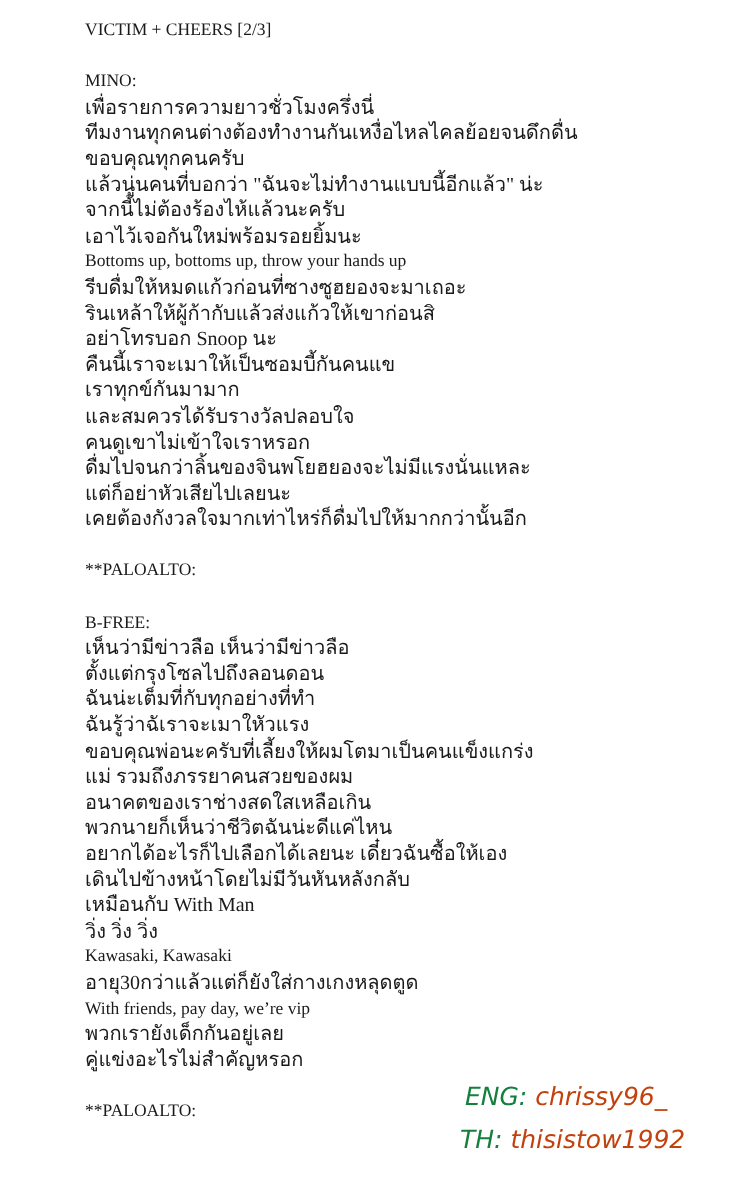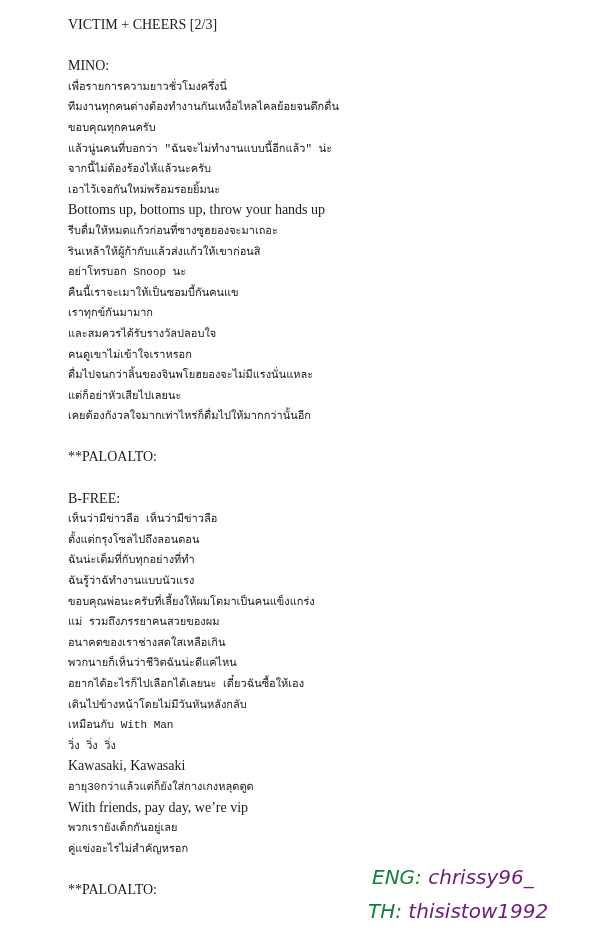--- a/index.html
+++ b/index.html
@@ -2,29 +2,29 @@
 <html><head>
   <meta charset="utf-8">
   <style>
     html, body { margin: 0; padding: 0; }
     body {
       width: 600px; height: 946px; background: #ffffff; position: relative; overflow: hidden;
       font-family: "Liberation Serif", serif; color: #1a1a1a;
     }
     .doc { position: absolute; left: 68px; top: 15px; width: 520px; }
     .line { font-size: 14px; line-height: 20.6px; height: 20.6px; white-space: nowrap; }
-    .line.thai { font-family: Liberation Mono, monospace; font-size: 11px; }
+    .line.thai { font-family: Liberation Serif, serif; font-size: 16px; }
     .gap { height: 20.6px; }
     .credits {
       position: absolute; left: 372px; top: 860px;
       font-family: "DejaVu Sans", sans-serif; font-style: italic; font-size: 20px; line-height: 34px;
     }
     .credit { white-space: nowrap; }
     .credit .lbl { color: #15803d; }
-    .credit .val { color: #701a75; }
+    .credit .val { color: #c2410c; }
     .credit.th { margin-left: -4px; }
   </style>
 </head>
 <body>
 
 <div class="doc">
   <div class="line">VICTIM + CHEERS [2/3]</div>
   <div class="gap"></div>
 
   <div id="sections">
@@ -46,21 +46,21 @@
       <div class="line thai">ดื่มไปจนกว่าลิ้นของจินพโยฮยองจะไม่มีแรงนั่นแหละ</div>
       <div class="line thai">แต่ก็อย่าหัวเสียไปเลยนะ</div>
       <div class="line thai">เคยต้องกังวลใจมากเท่าไหร่ก็ดื่มไปให้มากกว่านั้นอีก</div>
       <div class="gap"></div>
       <div class="line">**PALOALTO:</div>
       <div class="gap"></div>
       <div class="line">B-FREE:</div>
       <div class="line thai">เห็นว่ามีข่าวลือ เห็นว่ามีข่าวลือ</div>
       <div class="line thai">ตั้งแต่กรุงโซลไปถึงลอนดอน</div>
       <div class="line thai">ฉันน่ะเต็มที่กับทุกอย่างที่ทำ</div>
-      <div class="line thai">ฉันรู้ว่าฉัทำงานแบบนัวแรง</div>
+      <div class="line thai">ฉันรู้ว่าฉัเราจะเมาใหัวแรง</div>
       <div class="line thai">ขอบคุณพ่อนะครับที่เลี้ยงให้ผมโตมาเป็นคนแข็งแกร่ง</div>
       <div class="line thai">แม่ รวมถึงภรรยาคนสวยของผม</div>
       <div class="line thai">อนาคตของเราช่างสดใสเหลือเกิน</div>
       <div class="line thai">พวกนายก็เห็นว่าชีวิตฉันน่ะดีแค่ไหน</div>
       <div class="line thai">อยากได้อะไรก็ไปเลือกได้เลยนะ เดี๋ยวฉันซื้อให้เอง</div>
       <div class="line thai">เดินไปข้างหน้าโดยไม่มีวันหันหลังกลับ</div>
       <div class="line thai">เหมือนกับ With Man</div>
       <div class="line thai">วิ่ง วิ่ง วิ่ง</div>
       <div class="line">Kawasaki, Kawasaki</div>
       <div class="line thai">อายุ30กว่าแล้วแต่ก็ยังใส่กางเกงหลุดตูด</div>

